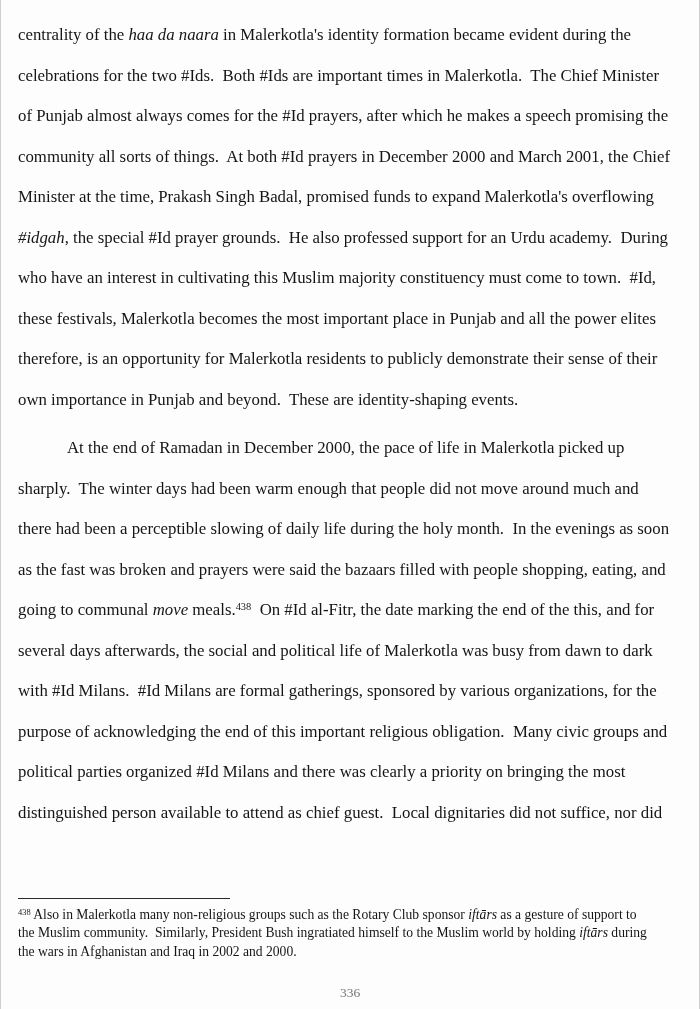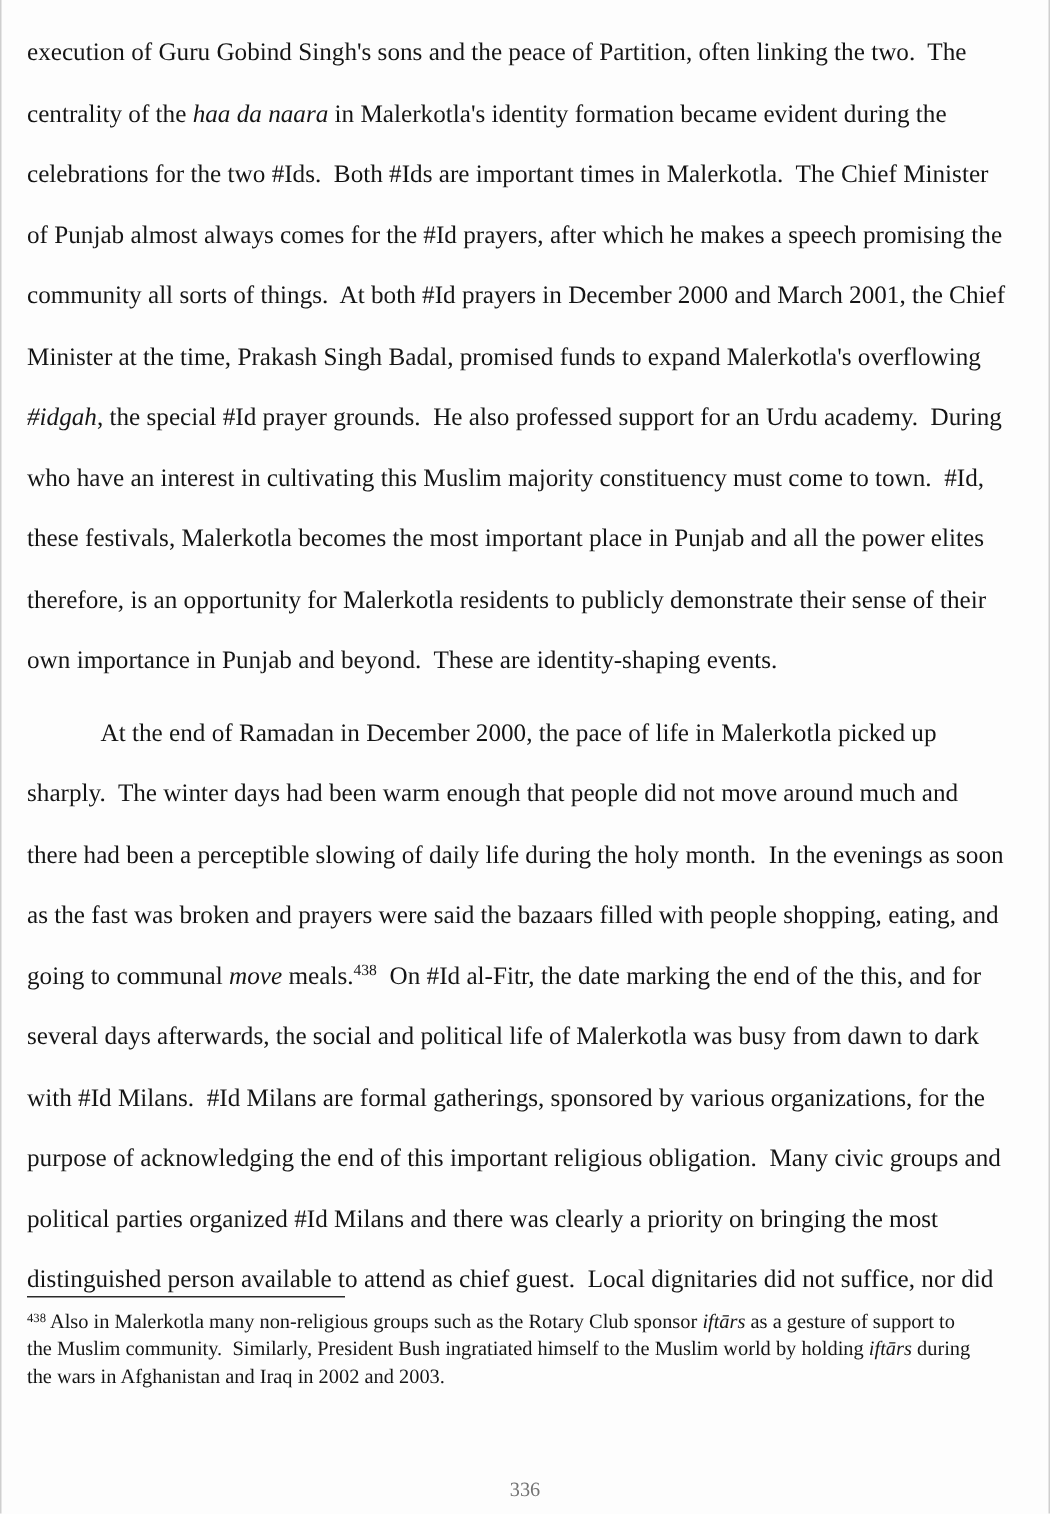--- a/index.html
+++ b/index.html
@@ -53,21 +53,21 @@
     font-size: 62%;
     position: relative;
     top: -0.5em;
     line-height: 0;
   }
 
   .footnote-block {
     position: absolute;
     left: 18px;
     right: 12px;
-    top: 864px;
+    top: 898px;
   }
   .footnote-separator {
     width: 212px;
     border-top: 1.2px solid #2a2a2a;
     margin-bottom: 7px;
   }
   .fline {
     font-size: 13.6px;
     line-height: 18.3px;
     white-space: pre;
@@ -85,21 +85,20 @@
 </style>
 </head>
 <body>
 
 <div class="page">
   <div class="edge left"></div>
   <div class="edge right"></div>
 
   <main class="body-text" id="body-text">
       <div class="paragraph">
-        <div class="line"><span>execution of Guru Gobind Singh's sons and the peace of Partition, often linking the two.  The</span></div>
         <div class="line"><span>centrality of the </span><span class="it">haa da naara</span><span> in Malerkotla's identity formation became evident during the</span></div>
         <div class="line"><span>celebrations for the two #Ids.  Both #Ids are important times in Malerkotla.  The Chief Minister</span></div>
         <div class="line"><span>of Punjab almost always comes for the #Id prayers, after which he makes a speech promising the</span></div>
         <div class="line"><span>community all sorts of things.  At both #Id prayers in December 2000 and March 2001, the Chief</span></div>
         <div class="line"><span>Minister at the time, Prakash Singh Badal, promised funds to expand Malerkotla's overflowing</span></div>
         <div class="line"><span class="it">#idgah</span><span>, the special #Id prayer grounds.  He also professed support for an Urdu academy.  During</span></div>
         <div class="line"><span>who have an interest in cultivating this Muslim majority constituency must come to town.  #Id,</span></div>
         <div class="line"><span>these festivals, Malerkotla becomes the most important place in Punjab and all the power elites</span></div>
         <div class="line"><span>therefore, is an opportunity for Malerkotla residents to publicly demonstrate their sense of their</span></div>
         <div class="line"><span>own importance in Punjab and beyond.  These are identity-shaping events.</span></div>
@@ -116,18 +115,18 @@
         <div class="line"><span>political parties organized #Id Milans and there was clearly a priority on bringing the most</span></div>
         <div class="line"><span>distinguished person available to attend as chief guest.  Local dignitaries did not suffice, nor did</span></div>
       </div>
     </main>
 
   <div class="footnote-block">
     <div class="footnote-separator"></div>
     <div class="footnote-text" id="footnote-text">
         <div class="fline"><span class="sup">438</span><span> Also in Malerkotla many non-religious groups such as the Rotary Club sponsor </span><span class="it">iftārs</span><span> as a gesture of support to</span></div>
         <div class="fline"><span>the Muslim community.  Similarly, President Bush ingratiated himself to the Muslim world by holding </span><span class="it">iftārs</span><span> during</span></div>
-        <div class="fline"><span>the wars in Afghanistan and Iraq in 2002 and 2003.</span></div>
+        <div class="fline"><span>the wars in Afghanistan and Iraq in 2002 and 2000.</span></div>
       </div>
   </div>
 
   <div class="page-number">336</div>
 </div>
 
 </body></html>

